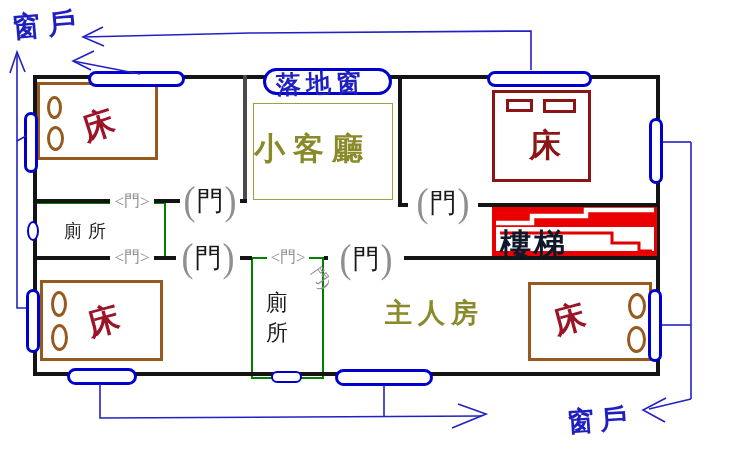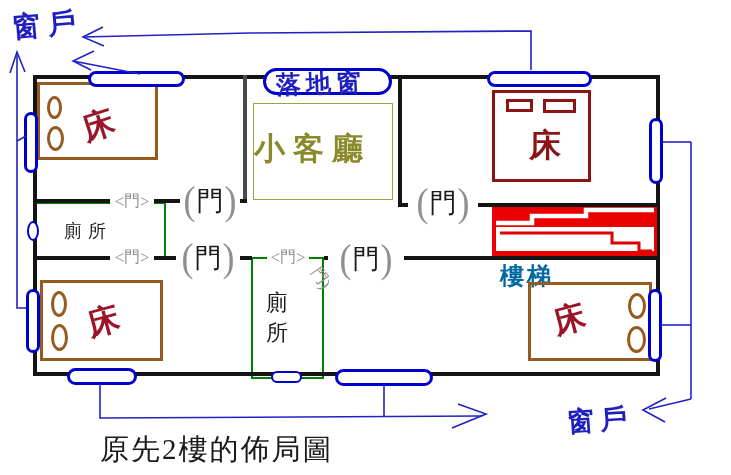--- a/index.html
+++ b/index.html
@@ -24,21 +24,21 @@
   .olive-text{color:#8a8a2a;}
   .blue-hand{color:#1f1fc0;font-weight:bold;}
   .door{position:absolute;display:flex;align-items:center;justify-content:center;background:#fff;line-height:1;}
   .door .bk{color:#8f8f8f;}
   .door.large .bk{font-size:36px;transform:scaleY(1.1);}
   .door.large .dz{font-size:27px;color:#1a1a1a;padding:0 1px;}
   .door.small{color:#8f8f8f;font-size:16px;}
   .door.small .bk{font-size:17px;}
   .door.small .dz{font-size:16px;color:#8f8f8f;}
   .stairs{position:absolute;}
-  .stairs-label{position:absolute;color:#0369a1;font-size:24px;letter-spacing:3px;font-weight:bold;margin-top:36px;}
+  .stairs-label{position:absolute;color:#0f172a;font-size:31px;letter-spacing:3px;font-weight:bold;}
   svg{display:block;}
 </style>
 </head>
 <body>
 
 <div class="canvas">
 
   <div class="toilet" style="left:35px;top:202px;width:131px;height:57px;"></div>
   <div class="toilet" style="left:251px;top:257px;width:73px;height:122px;"></div>
 
@@ -69,20 +69,21 @@
       <polyline points="4,16 40,16 40,9 94,9 94,3 162,3" fill="none" stroke="#ffffff" stroke-width="4.5"></polyline>
       <rect x="4" y="20" width="158" height="24" fill="#ffffff"></rect>
       <polyline points="8,26 120,26 120,36 147,36 147,44 160,44" fill="none" stroke="#e00000" stroke-width="3"></polyline>
     </svg>
   </div>
   <div class="stairs-label" style="left:500px;top:224px;">樓梯</div>
 
   <div class="olive-box" style="left:253px;top:103px;width:140px;height:97px;"></div>
   <div class="abs olive-text" style="left:254px;top:128px;font-size:31px;letter-spacing:8px;font-weight:bold;">小客廳</div>
 
+  <div class="abs olive-text" style="left:385px;top:295px;font-size:27px;letter-spacing:6px;font-weight:bold;">主人房</div>
 
   <div class="abs" style="left:64px;top:219px;font-size:18px;letter-spacing:6px;color:#1a1a1a;">廁所</div>
   <div class="abs" style="left:264px;top:288px;width:26px;font-size:22px;line-height:1.35;color:#1a1a1a;word-break:break-all;text-align:center;">廁所</div>
 
   <div class="bed brown" style="left:37px;top:82px;width:121px;height:78px;">
     <span class="pillow-e" style="left:7px;top:11px;width:15px;height:23px;"></span>
     <span class="pillow-e" style="left:7px;top:41px;width:17px;height:25px;"></span>
     <span class="bed-label" style="left:42px;top:24px;transform:rotate(-18deg);">床</span>
   </div>
 
@@ -176,15 +177,14 @@
     <polyline points="666,398 643,410 665,422"></polyline>
 
     <polyline points="100,384 100,418 482,416"></polyline>
     <line x1="384" y1="385" x2="384" y2="417"></line>
     <polyline points="458,404 486,414 452,428"></polyline>
   </svg>
 
   <div class="abs blue-hand" style="left:12px;top:6px;font-size:28px;letter-spacing:8px;transform:rotate(-5deg);">窗戶</div>
   <div class="abs blue-hand" style="left:567px;top:402px;font-size:27px;letter-spacing:6px;transform:rotate(-4deg);">窗戶</div>
 
-  <div class="abs" style="left:100px;top:430px;font-size:29px;letter-spacing:2px;color:#1a1a1a;">原先2樓的佈局圖</div>
 
 </div>
 
 </body></html>

